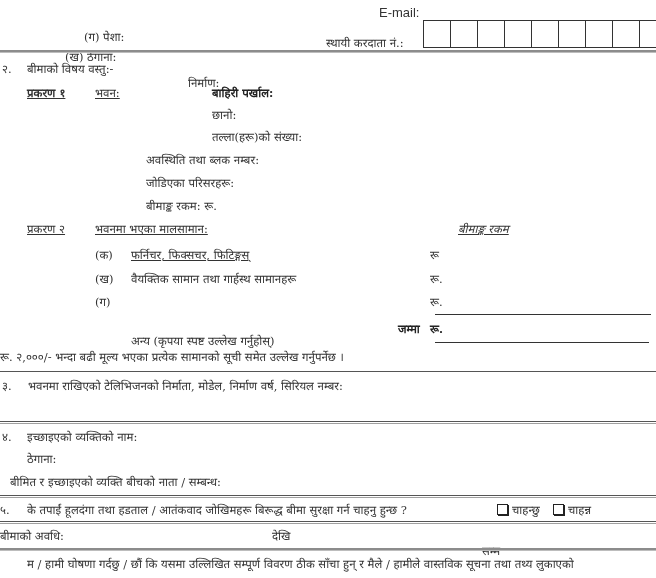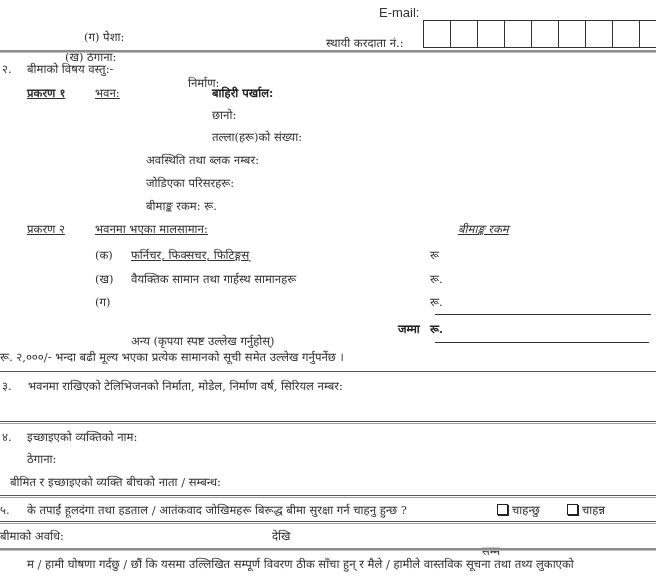--- a/index.html
+++ b/index.html
@@ -88,21 +88,21 @@
 <div class="abs" style="left:27px; top:430px;">इच्छाइएको व्यक्तिको नाम:</div>
 <div class="abs" style="left:27px; top:452px;">ठेगाना:</div>
 <div class="abs" style="left:10px; top:475px;">बीमित र इच्छाइएको व्यक्ति बीचको नाता / सम्बन्ध:</div>
 <div class="hr hr-double" style="top:495px;"></div>
 
 <div class="abs" style="left:0px; top:503px;">५.</div>
 <div class="abs" style="left:27px; top:503px;">के तपाईं हूलदंगा तथा हडताल / आतंकवाद जोखिमहरू बिरूद्ध बीमा सुरक्षा गर्न चाहनु हुन्छ ?</div>
 <div class="abs" style="left:497px; top:503px;">
   <span class="cb"></span><span>चाहन्छु</span>
 </div>
-<div class="abs" style="left:567px; top:503px;">
+<div class="abs" style="left:553px; top:503px;">
   <span class="cb"></span><span>चाहन्न</span>
 </div>
 <div class="hr hr-double" style="top:521px;"></div>
 
 <div class="abs" style="left:0px; top:529px;">बीमाको अवधि:</div>
 <div class="abs" style="left:272px; top:529px;">देखि</div>
 <div class="abs" style="left:482px; top:529px;margin-top:15px;">सम्म</div>
 <div class="hr hr-gray" style="top:548px;"></div>
 
 <div class="abs" style="left:27px; top:557px;">म / हामी घोषणा गर्दछु / छौं कि यसमा उल्लिखित सम्पूर्ण विवरण ठीक साँचा हुन् र मैले / हामीले वास्तविक सूचना तथा तथ्य लुकाएको</div>

